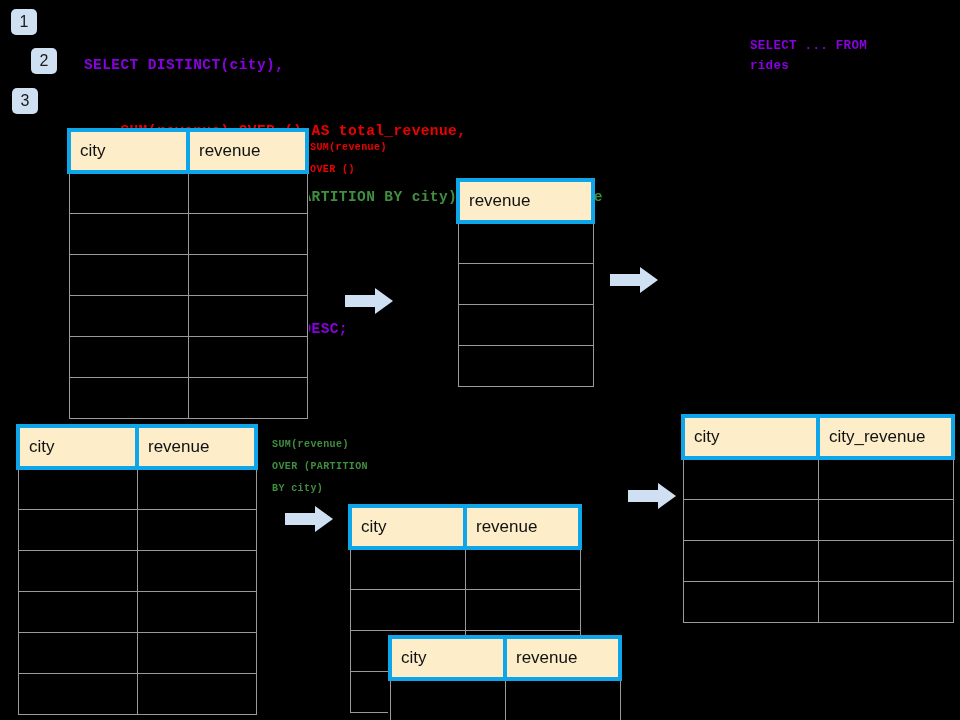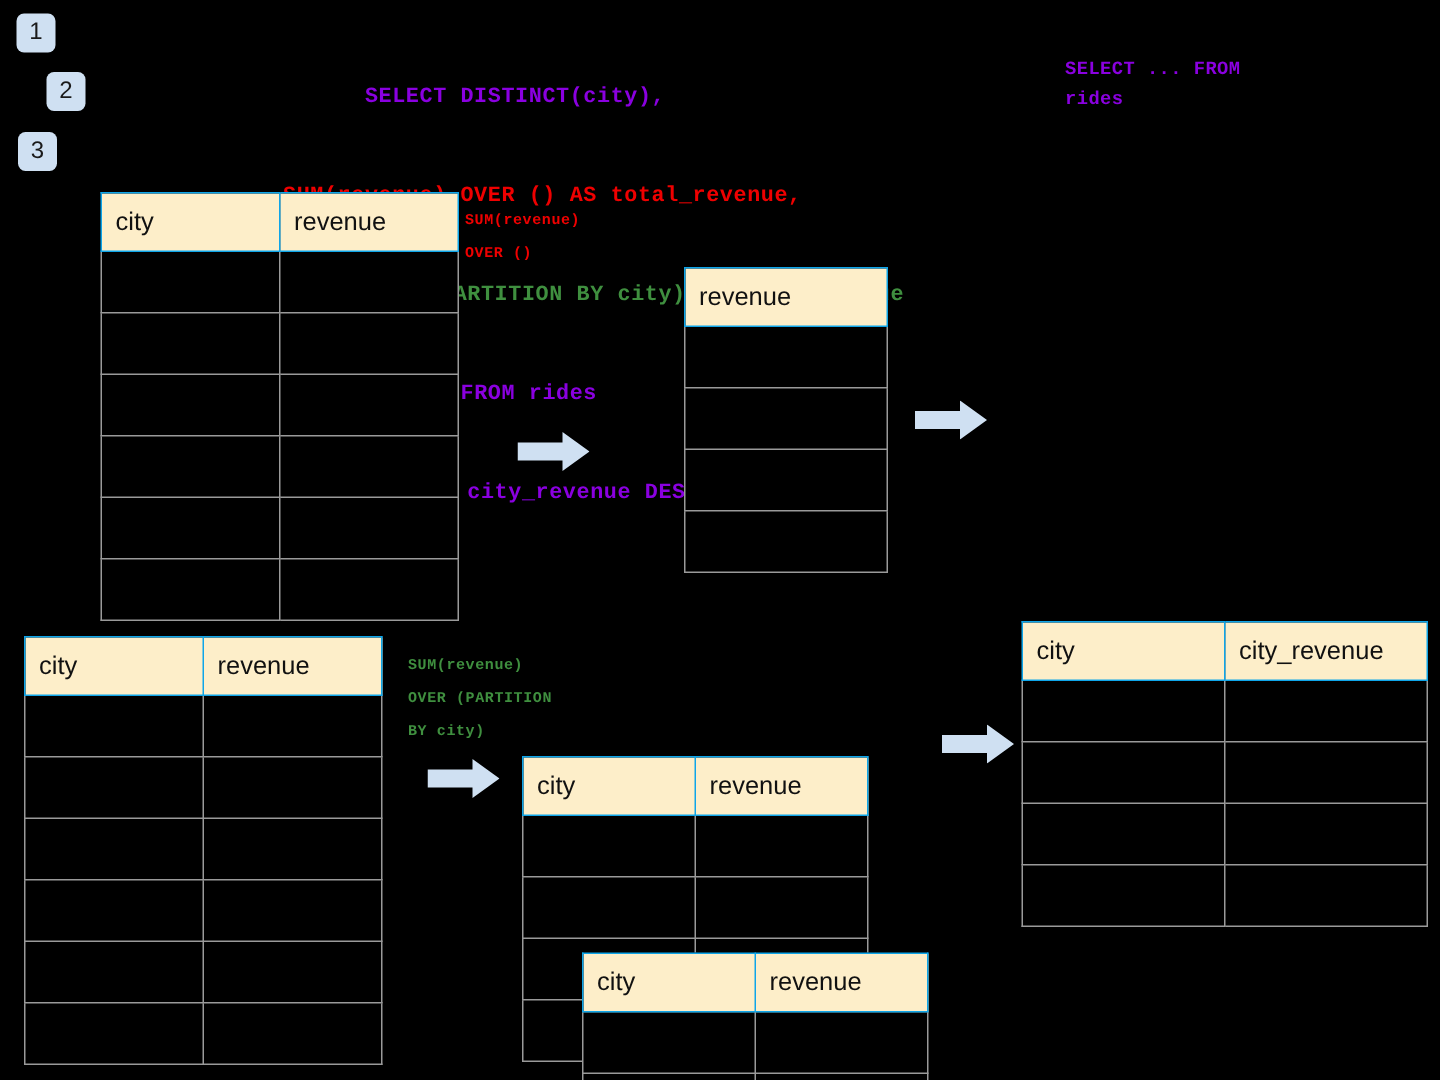--- a/index.html
+++ b/index.html
@@ -83,21 +83,21 @@
     border: 1px solid #9a9a9a;
   }
   .tbl th {
     background: #fdeec9;
     color: #111111;
     font-family: "Liberation Sans", sans-serif;
     font-weight: normal;
     font-size: 17px;
     text-align: left;
     padding: 9px 0 9px 9px;
-    border: 1px solid #0ea5e9;
+    border: 4px solid #0ea5e9;
     height: 21px;
     box-sizing: border-box;
   }
   .tbl td {
     background: #000000;
     border: 1px solid #9a9a9a;
     height: 41px;
     padding: 0;
     box-sizing: border-box;
   }
@@ -109,29 +109,29 @@
 </style>
 </head>
 <body>
 
 <div id="canvas">
 
   <div class="badge" style="left:11px; top:9px;">1</div>
   <div class="badge" style="left:31px; top:48px;">2</div>
   <div class="badge" style="left:12px; top:88px;">3</div>
 
-  <div class="code" style="left:84px; top:10px;text-align:center;">
+  <div class="code" style="left:84px; top:10px;">
     <div class="code-line c-purple">SELECT DISTINCT(city),</div>
     <div class="code-line c-red">    SUM(revenue) OVER () AS total_revenue,</div>
     <div class="code-line c-green">    SUM(revenue) OVER (PARTITION BY city) as city_revenue</div>
     <div class="code-line c-purple">  FROM rides</div>
     <div class="code-line c-purple">  ORDER by city_revenue DESC;</div>
   </div>
 
-  <div class="annot-sm" style="left:710px; top:36px;">SELECT ... FROM
+  <div class="annot-sm" style="left:750px; top:36px;">SELECT ... FROM
 rides</div>
 
   <div class="annot c-red" style="left:310px; top:137px;">SUM(revenue)
 OVER ()</div>
 
   <div class="annot c-green" style="left:272px; top:434px;">SUM(revenue)
 OVER (PARTITION
 BY city)</div>
 
   <table class="tbl" style="left:67px; top:128px; width:238px;">

